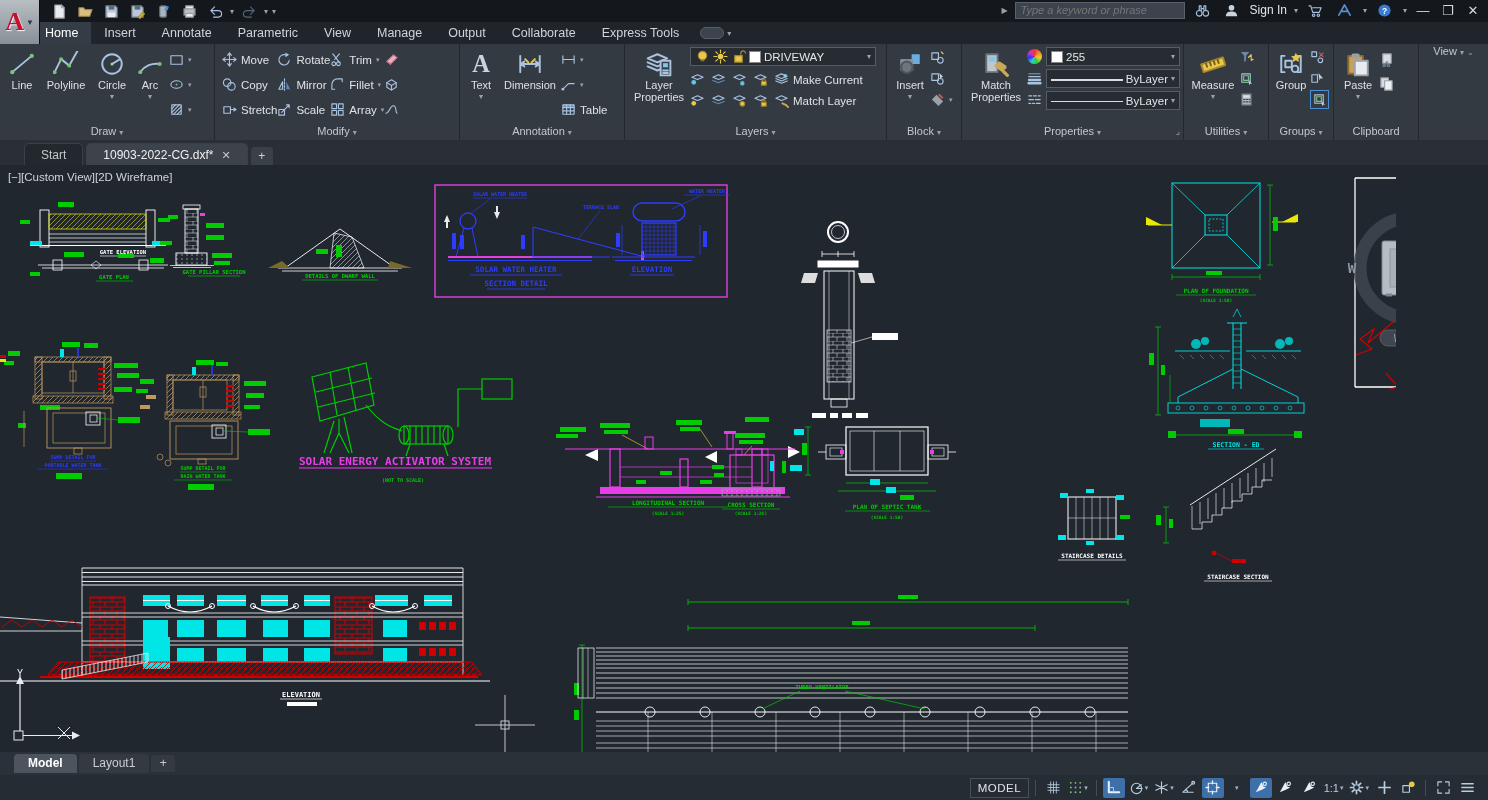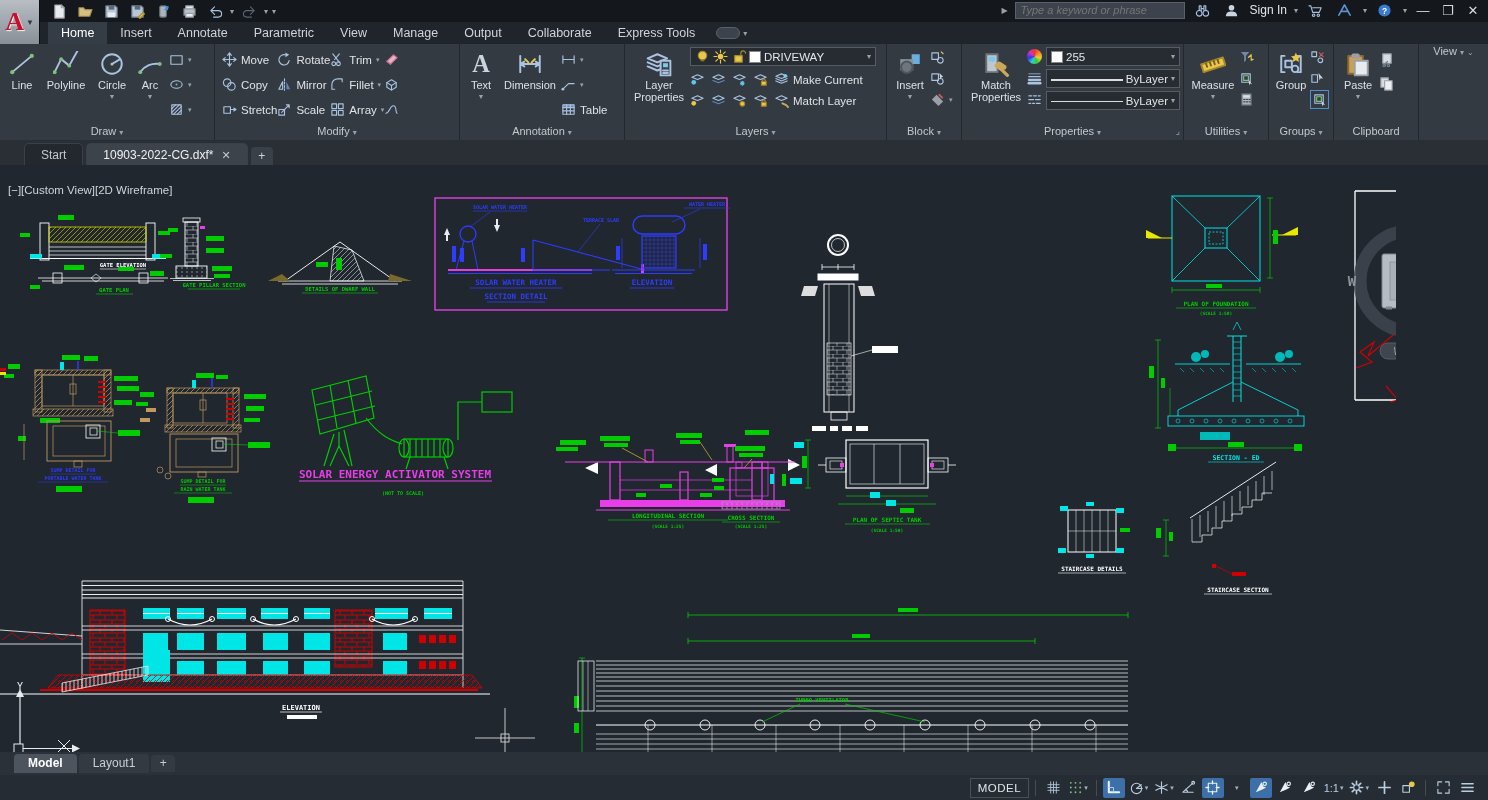--- a/index.html
+++ b/index.html
@@ -12,21 +12,21 @@
   .logo .car{color:#303840;font-size:8px;margin-left:2px;}
   .qat{display:flex;align-items:center;gap:4px;margin-left:48px;}
   .tb-ic{width:22px;height:18px;display:inline-flex;align-items:center;justify-content:center;}
   .tb-car{color:#9aa0a8;font-size:8px;}
   .tb-title{position:absolute;left:0;right:0;text-align:center;font-size:12px;color:#d6dade;pointer-events:none;}
   .tb-right{position:absolute;right:6px;top:1px;display:flex;align-items:center;gap:7px;}
   .searchbox{width:170px;height:17px;background:#3c434c;border:1px solid #5a6069;color:#9aa1a8;font-style:italic;font-size:11px;padding:0 5px;}
   .winbtn{color:#d6dade;font-size:13px;width:18px;text-align:center;}
   .signin{font-size:12px;color:#e2e6ea;}
   
-  .tabsbar{position:absolute;left:0;top:22px;width:1488px;height:22px;background:#20252b;display:flex;align-items:stretch;padding-left:48px;}
+  .tabsbar{position:absolute;left:0;top:22px;width:1488px;height:22px;background:#20252b;display:flex;align-items:stretch;padding-left:32px;}
   .rtab{padding:0 13px;font-size:12.5px;color:#cfd4d9;line-height:22px;}
   .rtab.active{background:#343c46;color:#fff;}
   .ribbonopts{display:flex;align-items:center;margin-left:8px;gap:3px;}
   .ribbonopts .pill{width:24px;height:12px;background:#3c434c;border-radius:6px;border:1px solid #5a6069;}
   
   .ribbon{position:absolute;left:0;top:44px;width:1488px;height:96px;background:#343a42;display:flex;}
   .panel{height:96px;border-right:1px solid #23282e;display:flex;flex-direction:column;flex:none;}
   .pc{flex:1;display:flex;align-items:flex-start;padding:3px 3px 0 3px;}
   .plabel{height:16px;font-size:11px;color:#c2c8ce;text-align:center;line-height:15px;position:relative;}
   .plabel .car{font-size:8px;color:#9aa0a8;}
@@ -44,21 +44,21 @@
   .wsq{width:12px;height:12px;background:#fff;border:1px solid #888;display:inline-block;}
   .cwheel{width:15px;height:15px;border-radius:50%;background:conic-gradient(#e33,#ee8a2a,#ec3,#3c3,#3cc,#33e,#c3c,#e33);display:inline-block;}
   .expander{position:absolute;right:3px;bottom:1px;font-size:9px;color:#9aa0a8;}
   
   .filetabs{position:absolute;left:0;top:140px;width:1488px;height:25px;background:#2a2f36;display:flex;align-items:flex-end;padding-left:24px;}
   .ftab{height:22px;line-height:22px;padding:0 16px;font-size:12px;color:#c3c8cd;background:#23282e;border-radius:5px 5px 0 0;margin-right:3px;border:1px solid #3a4047;border-bottom:none;}
   .ftab.active{background:#3d434b;color:#eef0f2;display:flex;align-items:center;gap:8px;}
   .ftab .x{color:#c3c8cd;font-size:11px;}
   .ftab-plus{width:22px;height:18px;background:#3a4047;border-radius:4px 4px 0 0;color:#cfd4d9;text-align:center;line-height:18px;font-size:12px;margin-bottom:0;}
   
-  .canvas{position:absolute;left:0;top:178px;width:1396px;height:587px;background:#20272f;overflow:hidden;}
+  .canvas{position:absolute;left:0;top:165px;width:1396px;height:587px;background:#20272f;overflow:hidden;}
   .vplabel{position:absolute;left:8px;top:6px;font-size:11.5px;color:#d0d4d8;z-index:4;}
   svg.cad{position:absolute;left:0;top:0;}
   svg.cad text{stroke:none;font-family:"DejaVu Sans Mono",monospace;}
   .navbar{position:absolute;left:1448px;top:203px;width:34px;height:212px;background:rgba(74,82,92,.38);border:1px solid rgba(130,140,150,.28);border-radius:4px;display:flex;flex-direction:column;align-items:center;padding-top:6px;gap:7px;z-index:4;}
   .navbar .ic svg{stroke:#6c7682;opacity:.75;}
   .navbar .car{font-size:7px;color:#6c7682;line-height:2px;}
   .blueedge{position:absolute;left:1481px;top:0px;width:3px;height:587px;background:#4e9fd4;z-index:3;}
   
   .modelbar{position:absolute;left:0;top:752px;width:1488px;height:23px;background:#2b3138;display:flex;align-items:center;padding-left:14px;gap:2px;}
   .mtab{height:19px;line-height:19px;padding:0 14px;font-size:12px;border-radius:4px 4px 0 0;color:#c9ced4;background:#343a41;}

